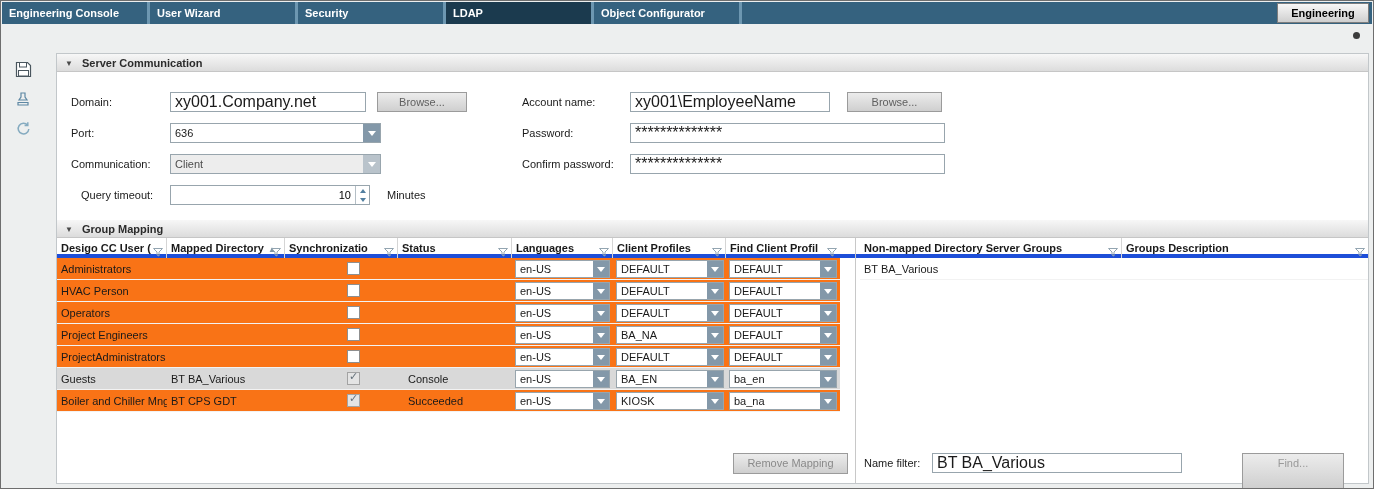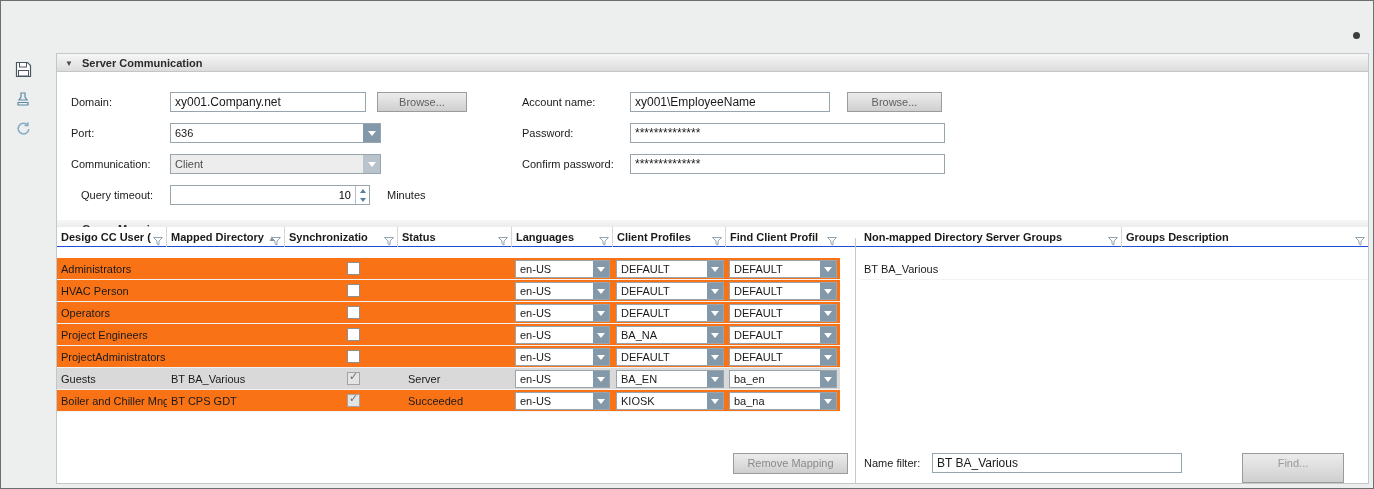--- a/index.html
+++ b/index.html
@@ -21,21 +21,21 @@
   .tool { width:26px; height:26px; margin:3px 0 4px 9px; display:flex; align-items:center; justify-content:center; }
 
   
   .panel { position:absolute; left:55px; top:52px; width:1313px; height:431px; background:#fff; border:1px solid #c2c7ca; }
   .sec-hdr { position:absolute; left:0; width:100%; height:18px; line-height:18px; padding-left:8px;
              background:linear-gradient(#f7f7f7,#dcdcdc); border-bottom:1px solid #c6c6c6; font-weight:bold; color:#2b2b2b; }
   .tri { display:inline-block; font-size:8px; color:#4a4a4a; margin-right:6px; transform:translateY(-1px); }
 
   .flabel { position:absolute; height:20px; line-height:20px; color:#1a1a1a; white-space:nowrap; }
   .tinput { position:absolute; height:20px; border:1px solid #98a5ad; background:#fff; padding:0 4px;
-            font-family:"Liberation Sans", sans-serif; font-size:12px; color:#1a1a1a; }
+            font-family:"Liberation Sans", sans-serif; font-size:16px; color:#1a1a1a; }
   .btn { position:absolute; height:20px; background:linear-gradient(#ececec,#cfcfcf); border:1px solid #9b9b9b;
          color:#5f5f5f; text-align:center; line-height:18px; font-size:11px; }
   .btn.dis { color:#9a9a9a; }
 
   .combo { position:absolute; height:20px; border:1px solid #98a5ad; background:#fff; }
   .combo .ctext { position:absolute; left:4px; right:19px; top:0; bottom:0; line-height:18px; overflow:hidden; white-space:nowrap; }
   .combo .cbtn { position:absolute; right:0; top:0; bottom:0; width:17px; background:#8398a9;
                  display:flex; align-items:center; justify-content:center; }
   .combo .cbtn::after { content:""; border-left:4px solid transparent; border-right:4px solid transparent; border-top:5px solid #fff; }
   .combo.disabled { background:#ededed; }
@@ -45,21 +45,21 @@
   .spinbox { position:absolute; left:113px; top:131px; width:200px; height:20px; border:1px solid #98a5ad; background:#fff; }
   .spin-input { position:absolute; left:0; top:0; width:184px; height:18px; border:none; outline:none; text-align:right;
                 padding-right:4px; font-family:"Liberation Sans", sans-serif; font-size:11px; }
   .spin-btns { position:absolute; right:0; top:0; width:14px; height:18px; border-left:1px solid #b5bfc6; }
   .sb { position:absolute; left:0; width:13px; height:9px; display:flex; align-items:center; justify-content:center; }
   .sb.up { top:0; } .sb.dn { bottom:0; }
   .sb.up::after { content:""; border-left:3px solid transparent; border-right:3px solid transparent; border-bottom:4px solid #527fa0; }
   .sb.dn::after { content:""; border-left:3px solid transparent; border-right:3px solid transparent; border-top:4px solid #527fa0; }
 
   
-  .thead { position:absolute; left:0; top:173px; width:1311px; height:20px; border-bottom:1px solid #1d4ed8; background:#fff; }
+  .thead { position:absolute; left:0; top:184px; width:1311px; height:20px; border-bottom:4px solid #1d4ed8; background:#fff; }
   .hcell { position:absolute; top:0; height:20px; line-height:20px; font-weight:bold; padding-left:4px;
            border-right:1px solid #d5d5d5; overflow:hidden; white-space:nowrap; }
   .hcell .funnel { position:absolute; right:3px; top:5px; }
   .sortglyph { font-size:8px; color:#7f95a3; margin-left:4px; font-weight:normal; }
   .h1 { left:0; width:110px; } .h2 { left:110px; width:118px; } .h3 { left:228px; width:113px; }
   .h4 { left:341px; width:114px; } .h5 { left:455px; width:101px; } .h6 { left:556px; width:113px; }
   .h7 { left:669px; width:114px; border-right:none; }
   .h8 { left:803px; width:262px; } .h9 { left:1065px; width:246px; border-right:none; }
 
   .tbody { position:absolute; left:0; top:204px; width:783px; }
@@ -82,20 +82,28 @@
   .rlist { position:absolute; left:803px; top:204px; width:508px; }
   .rrow { position:relative; width:508px; height:22px; border-bottom:1px solid #f2f2f2; background:#fff; }
   .rname { position:absolute; left:4px; top:0; width:258px; height:22px; line-height:22px; overflow:hidden; }
   .rdesc { position:absolute; left:262px; top:0; width:240px; height:22px; line-height:22px; overflow:hidden; }
 </style>
 </head>
 <body>
 
 <div id="window">
 
+  <div class="tabbar">
+    <div class="tab">Engineering Console</div>
+    <div class="tab">User Wizard</div>
+    <div class="tab">Security</div>
+    <div class="tab active">LDAP</div>
+    <div class="tab">Object Configurator</div>
+    <div class="mode-btn">Engineering</div>
+  </div>
 
   <div class="pin"></div>
 
   <div class="side-toolbar">
     <div class="tool">
       <svg width="17" height="17" viewBox="0 0 17 17">
         <path d="M1.5 1.5h11l3 3v11h-14z" fill="#fff" stroke="#4a565e" stroke-width="1.2"></path>
         <rect x="4.5" y="1.5" width="7" height="4.5" fill="none" stroke="#4a565e"></rect>
         <rect x="3.5" y="9.5" width="10" height="5.5" fill="none" stroke="#4a565e"></rect>
       </svg>
@@ -295,21 +303,21 @@
         <div class="combo tcombo fprof">
             <span class="ctext">DEFAULT</span>
             <span class="cbtn"></span>
           </div>
       </div>
 
       <div class="trow sel">
         <div class="cell cu">Guests</div>
         <div class="cell cm">BT BA_Various</div>
         <span class="cb checked"></span>
-        <div class="cell cs">Server</div>
+        <div class="cell cs">Console</div>
         <div class="combo tcombo lang">
             <span class="ctext">en-US</span>
             <span class="cbtn"></span>
           </div>
         <div class="combo tcombo cprof">
             <span class="ctext">BA_EN</span>
             <span class="cbtn"></span>
           </div>
         <div class="combo tcombo fprof">
             <span class="ctext">ba_en</span>
@@ -344,16 +352,16 @@
       <div class="rrow">
         <div class="rname">BT BA_Various</div>
         <div class="rdesc"></div>
       </div>
     </div>
 
     <div class="btn" style="left:676px; top:399px; width:115px; height:21px; line-height:19px; color:#8a8a8a;">Remove Mapping</div>
 
     <div class="flabel" style="left:807px; top:399px; line-height:21px;">Name filter:</div>
     <input class="tinput" style="left: 875px; top: 399px; width: 250px;" value="BT BA_Various">
-    <div class="btn dis" style="left:1185px; top:399px; width:102px; height:30px; line-height:19px;">Find...</div>
+    <div class="btn dis" style="left:1185px; top:399px; width:102px; height:36px; line-height:19px;">Find...</div>
 
   </div>
 </div>
 
 </body></html>

